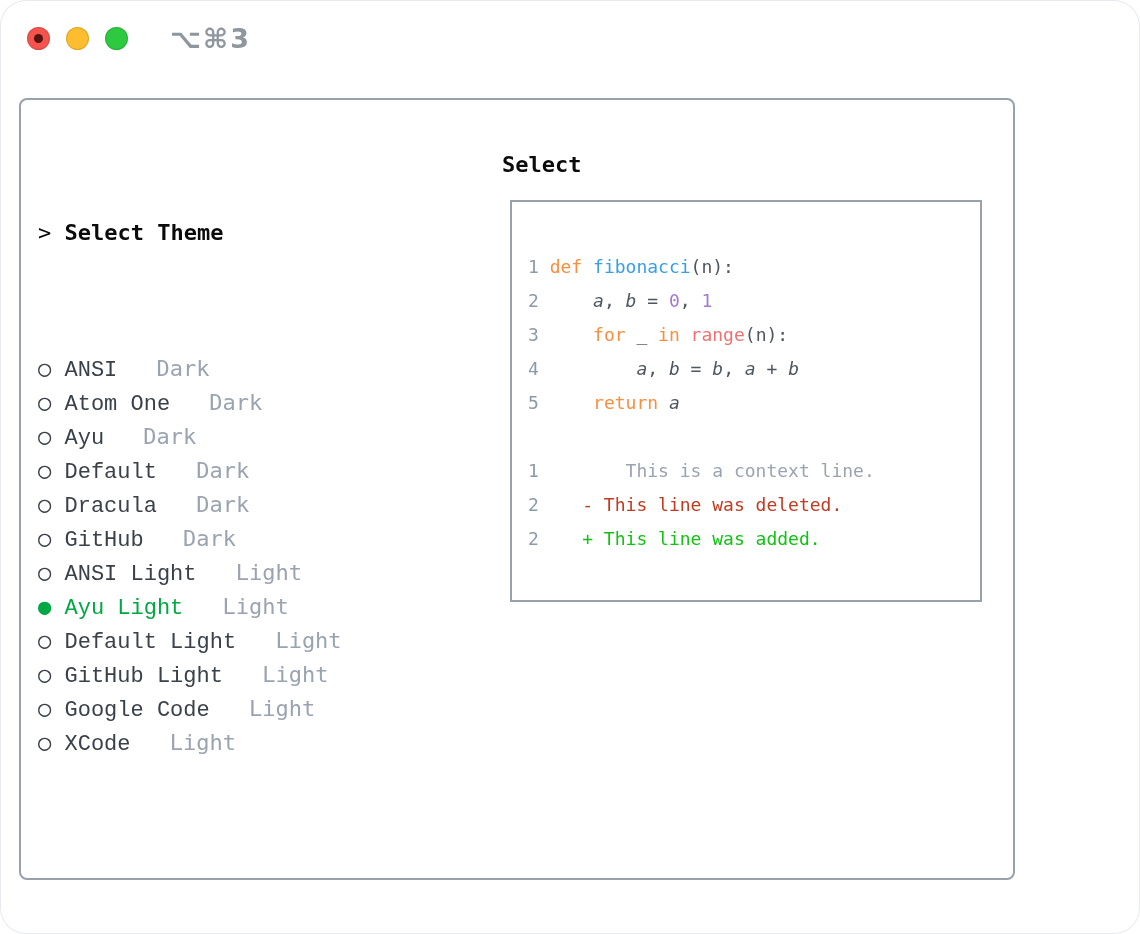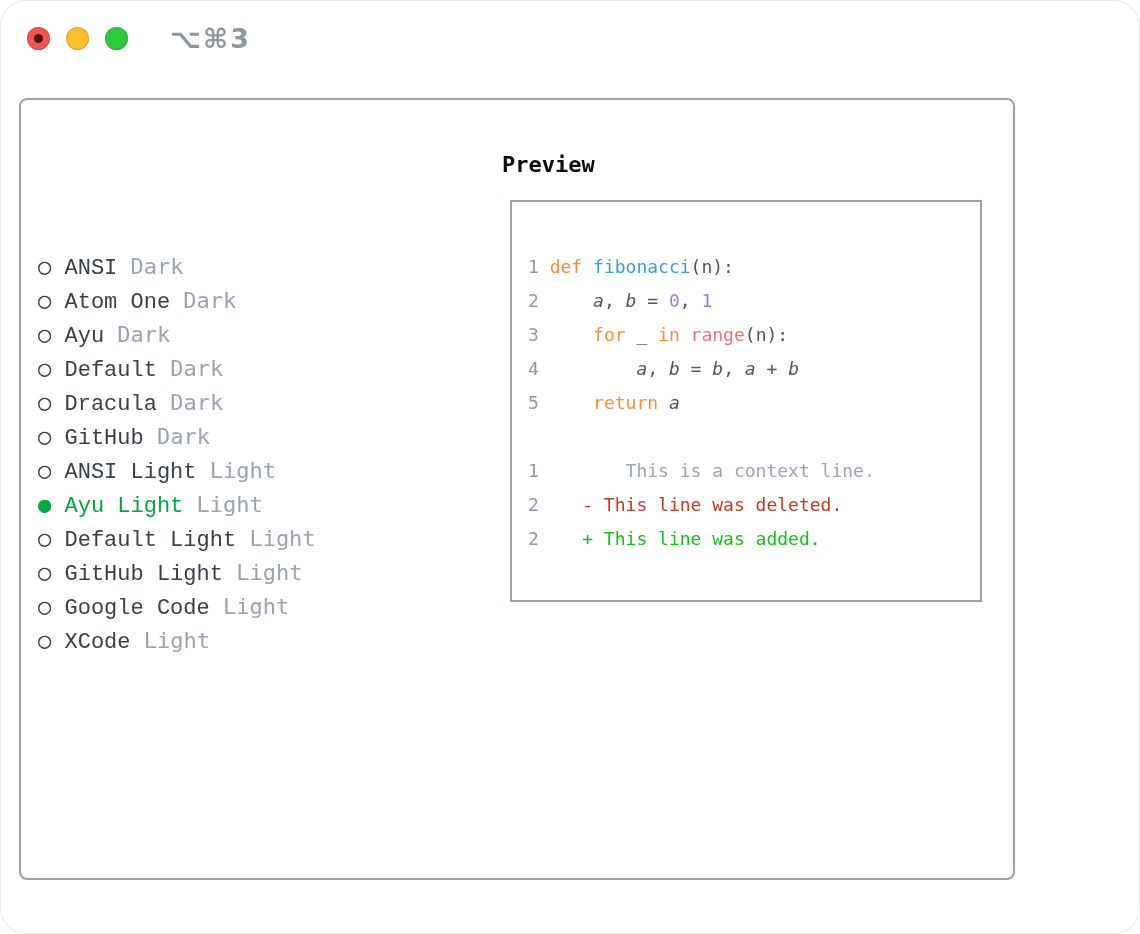--- a/index.html
+++ b/index.html
@@ -29,21 +29,21 @@
   .content{position:absolute;left:19px;top:98px;width:992px;height:778px;
            border:2px solid var(--border-gray);border-radius:8px;}
   
   .left{position:absolute;left:17px;top:48px;font-size:22px;line-height:34px;
         color:var(--text-dark);white-space:pre;}
   .row{height:34px;}
   .hdr{font-weight:bold;color:var(--header-black);}
   .prompt{color:var(--header-black);}
   .marker{color:var(--text-dark);}
   .label{color:var(--text-dark);font-family:Liberation Mono, monospace;}
-  .suffix{color:var(--muted-gray);}
+  .suffix{color:var(--muted-gray);margin-left:26px;}
   .sel .marker,.sel .label{color:var(--accent-green);}
   .spacer{height:34px;}
   
   .preview-title{position:absolute;left:481px;top:48px;font-size:22px;line-height:34px;
                  font-weight:bold;color:var(--header-black);}
   .preview-box{position:absolute;left:489px;top:100px;width:468px;height:398px;
                border:2px solid var(--border-gray);}
   #code{position:absolute;left:16px;top:48px;font-size:18px;line-height:34px;white-space:pre;}
   .cl{height:34px;}
   .ln{color:var(--line-number-gray);}
@@ -65,34 +65,35 @@
   <div class="titlebar">
     <span class="light red"></span>
     <span class="light yellow"></span>
     <span class="light green"></span>
     <span class="shortcut">⌥⌘3</span>
   </div>
 
   <div class="content">
 
     <div class="left">
+      <div class="row"><span class="prompt">&gt;</span><span> </span><span class="hdr">Select Theme</span></div>
 
       <div id="theme-list"><div class="row item"><span class="marker">○</span><span> </span><span class="label">ANSI</span><span class="suffix"> Dark</span></div><div class="row item"><span class="marker">○</span><span> </span><span class="label">Atom One</span><span class="suffix"> Dark</span></div><div class="row item"><span class="marker">○</span><span> </span><span class="label">Ayu</span><span class="suffix"> Dark</span></div><div class="row item"><span class="marker">○</span><span> </span><span class="label">Default</span><span class="suffix"> Dark</span></div><div class="row item"><span class="marker">○</span><span> </span><span class="label">Dracula</span><span class="suffix"> Dark</span></div><div class="row item"><span class="marker">○</span><span> </span><span class="label">GitHub</span><span class="suffix"> Dark</span></div><div class="row item"><span class="marker">○</span><span> </span><span class="label">ANSI Light</span><span class="suffix"> Light</span></div><div class="row item sel"><span class="marker">●</span><span> </span><span class="label">Ayu Light</span><span class="suffix"> Light</span></div><div class="row item"><span class="marker">○</span><span> </span><span class="label">Default Light</span><span class="suffix"> Light</span></div><div class="row item"><span class="marker">○</span><span> </span><span class="label">GitHub Light</span><span class="suffix"> Light</span></div><div class="row item"><span class="marker">○</span><span> </span><span class="label">Google Code</span><span class="suffix"> Light</span></div><div class="row item"><span class="marker">○</span><span> </span><span class="label">XCode</span><span class="suffix"> Light</span></div></div>
 
       <div class="spacer"></div>
 
       
 
       
 
       
 
       
     </div>
 
-    <div class="preview-title">Preview</div>
+    <div class="preview-title">Select</div>
 
     <div class="preview-box">
       <div id="code"><div class="cl"><span class="ln">1 </span><span class="kw">def</span><span class="pl"> </span><span class="fn">fibonacci</span><span class="pl">(n):</span></div><div class="cl"><span class="ln">2 </span><span class="pl">    </span><span class="vr">a</span><span class="pl">, </span><span class="vr">b</span><span class="pl"> = </span><span class="nm">0</span><span class="pl">, </span><span class="nm">1</span></div><div class="cl"><span class="ln">3 </span><span class="pl">    </span><span class="kw">for</span><span class="pl"> _ </span><span class="kw">in</span><span class="pl"> </span><span class="bi">range</span><span class="pl">(n):</span></div><div class="cl"><span class="ln">4 </span><span class="pl">        </span><span class="vr">a</span><span class="pl">, </span><span class="vr">b</span><span class="pl"> = </span><span class="vr">b</span><span class="pl">, </span><span class="vr">a</span><span class="pl"> + </span><span class="vr">b</span></div><div class="cl"><span class="ln">5 </span><span class="pl">    </span><span class="kw">return</span><span class="pl"> </span><span class="vr">a</span></div><div class="cl"></div><div class="cl"><span class="ln">1 </span><span class="ctx">       This is a context line.</span></div><div class="cl"><span class="ln">2 </span><span class="del">   - This line was deleted.</span></div><div class="cl"><span class="ln">2 </span><span class="add">   + This line was added.</span></div></div>
     </div>
 
   </div>
 </div>
 
 </body></html>

